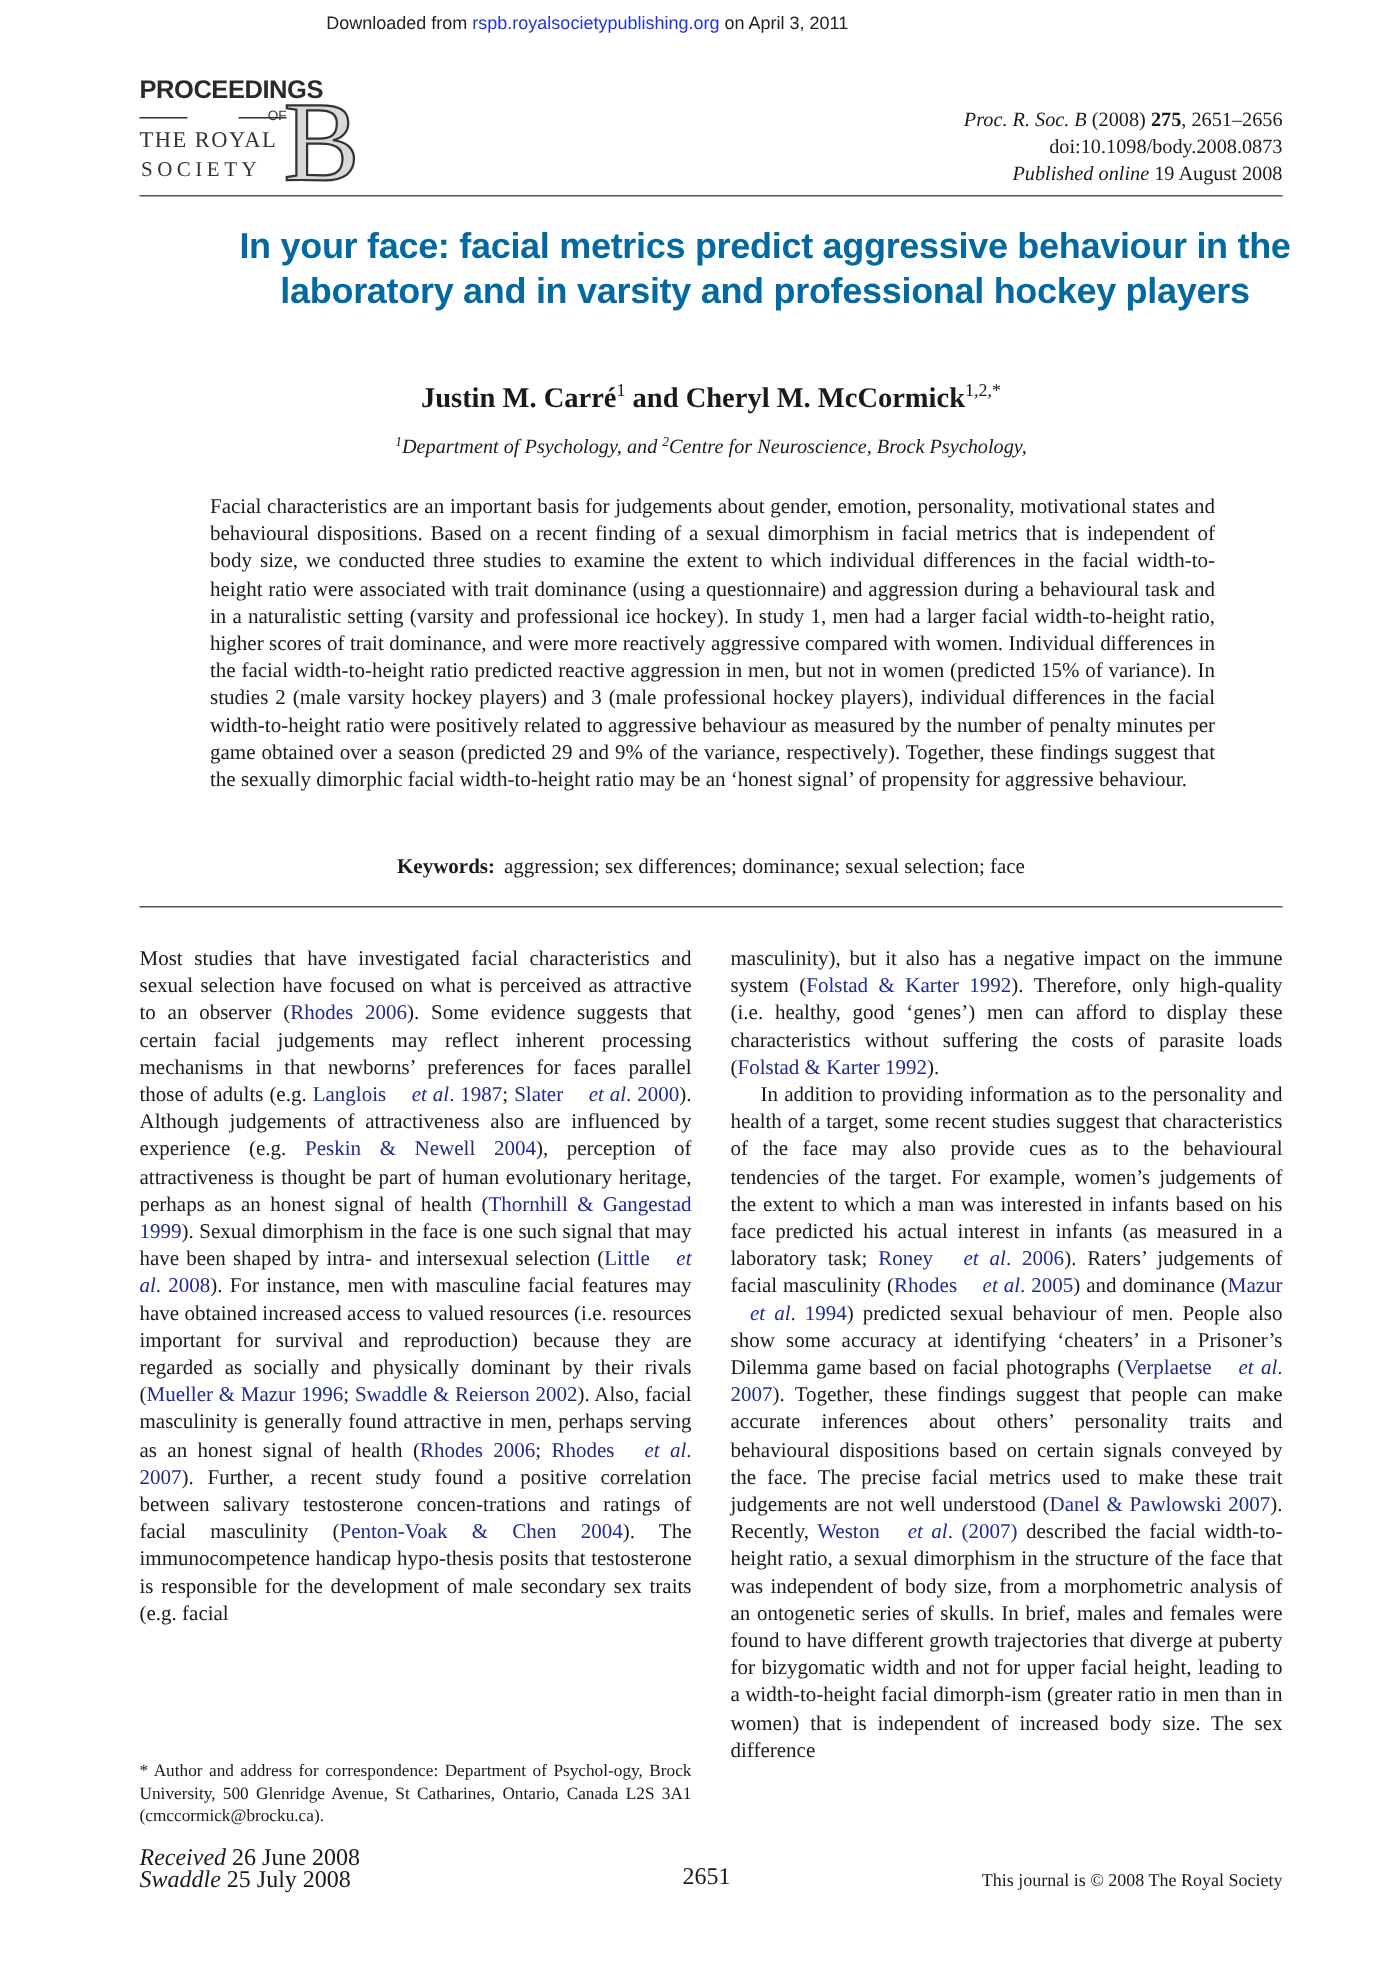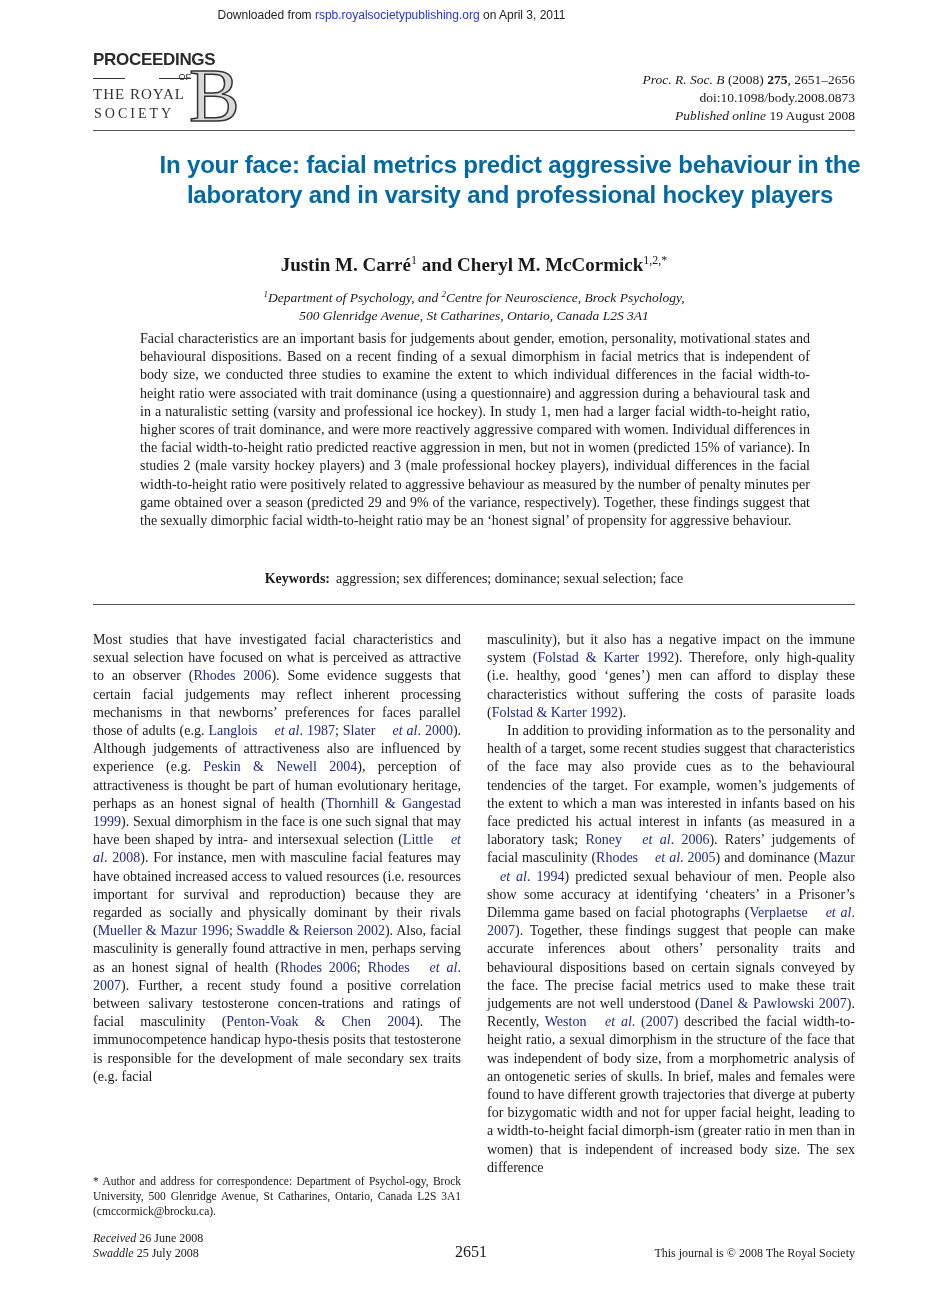--- a/index.html
+++ b/index.html
@@ -45,21 +45,21 @@
   .col-left { left: 93px; }
   .col-right { left: 487px; }
   .section-heading { font-family: "Liberation Sans", "DejaVu Sans", sans-serif; font-weight: bold; font-size: 13.5px; line-height: 18px; color: #111; }
   .col p { text-align: justify; }
   .col .indent { text-indent: 20px; }
   .cite { color: #1f2a8c; }
   .cite i, .col i { font-style: italic; margin-left: 13px; }
 
   .footnote { position: absolute; left: 93px; top: 1174px; width: 368px; font-size: 11.5px; line-height: 15px; text-align: justify; }
 
-  .received { position: absolute; left: 93px; top: 1231px; font-size: 12px; line-height: 15px; }
+  .received { position: absolute; left: 93px; top: 1231px; font-size: 16px; line-height: 15px; }
   .received i { font-style: italic; }
   .page-num { position: absolute; left: 455px; top: 1243px; font-size: 16px; }
   .copyright { position: absolute; right: 70px; top: 1246px; font-size: 12px; }
 </style>
 </head>
 <body>
 
 <div class="download-bar">
   <span>Downloaded from </span><a>rspb.royalsocietypublishing.org</a><span> on April 3, 2011</span>
 </div>
@@ -81,21 +81,20 @@
 <div class="header-rule"></div>
 
 <h1 class="title">In your face: facial metrics predict aggressive behaviour in the laboratory and in varsity and professional hockey players</h1>
 
 <div class="authors">
   <span>Justin M. Carré</span><sup>1</sup><span> and </span><span>Cheryl M. McCormick</span><sup>1,2,*</sup>
 </div>
 
 <div class="affil">
   <div><sup>1</sup><span>Department of Psychology, and </span><sup>2</sup><span>Centre for Neuroscience, Brock Psychology,</span></div>
-  <div>500 Glenridge Avenue, St Catharines, Ontario, Canada L2S 3A1</div>
 </div>
 
 <p class="abstract">Facial characteristics are an important basis for judgements about gender, emotion, personality, motivational states and behavioural dispositions. Based on a recent finding of a sexual dimorphism in facial metrics that is independent of body size, we conducted three studies to examine the extent to which individual differences in the facial width-to-height ratio were associated with trait dominance (using a questionnaire) and aggression during a behavioural task and in a naturalistic setting (varsity and professional ice hockey). In study 1, men had a larger facial width-to-height ratio, higher scores of trait dominance, and were more reactively aggressive compared with women. Individual differences in the facial width-to-height ratio predicted reactive aggression in men, but not in women (predicted 15% of variance). In studies 2 (male varsity hockey players) and 3 (male professional hockey players), individual differences in the facial width-to-height ratio were positively related to aggressive behaviour as measured by the number of penalty minutes per game obtained over a season (predicted 29 and 9% of the variance, respectively). Together, these findings suggest that the sexually dimorphic facial width-to-height ratio may be an ‘honest signal’ of propensity for aggressive behaviour.</p>
 
 <div class="keywords">
   <b>Keywords:</b><span>aggression; sex differences; dominance; sexual selection; face</span>
 </div>
 
 <div class="abstract-rule"></div>
 

